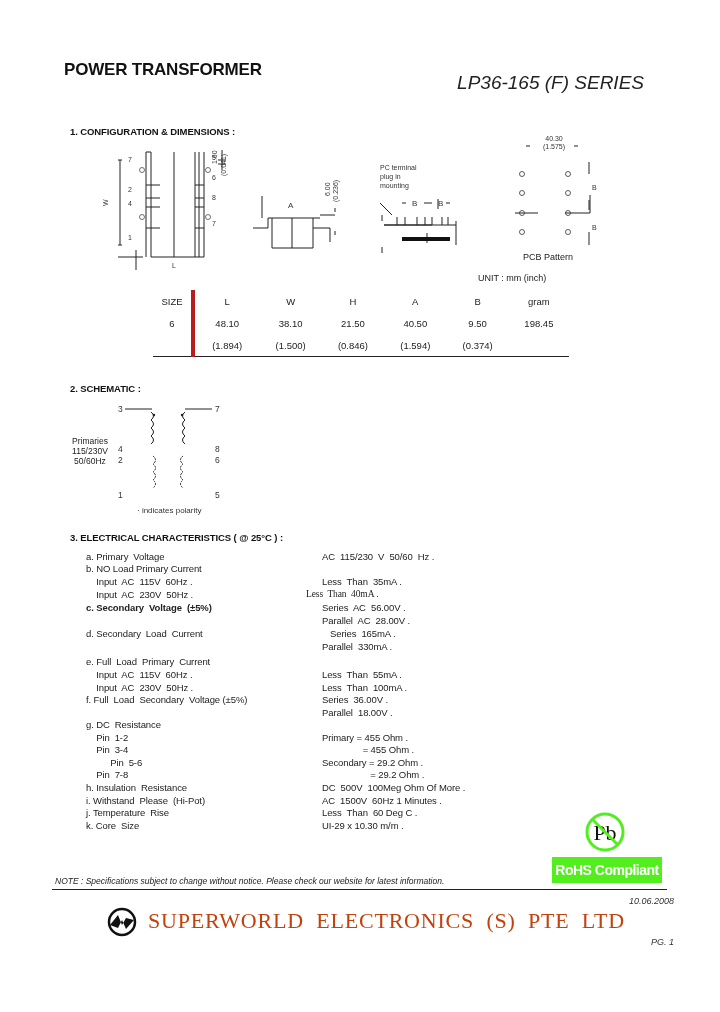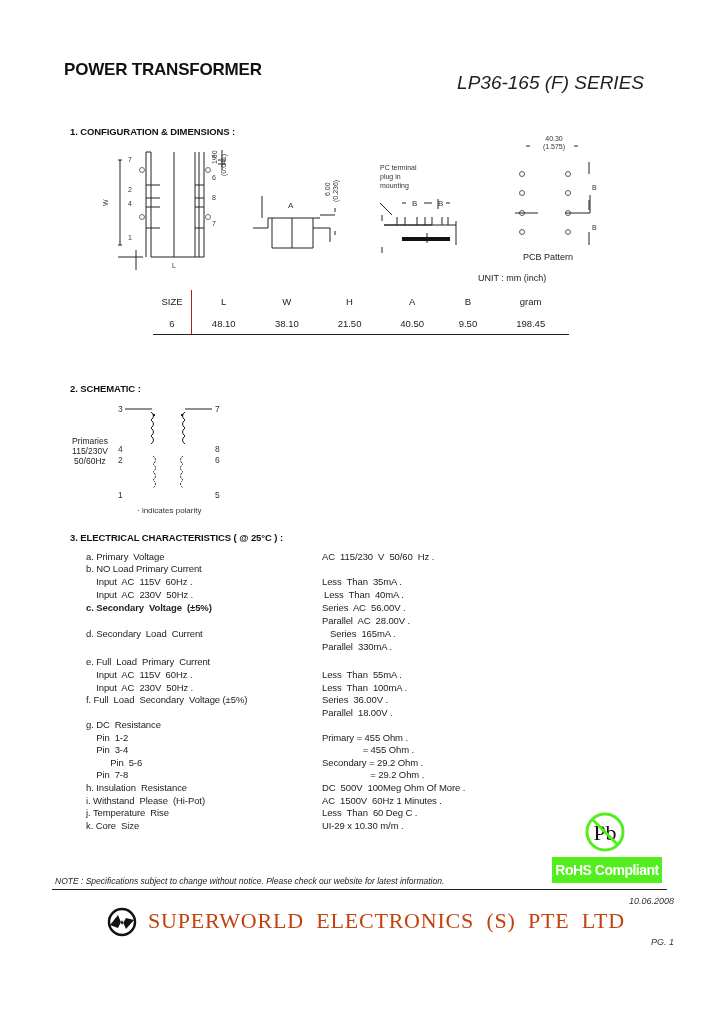--- a/index.html
+++ b/index.html
@@ -5,21 +5,21 @@
   html, body { margin:0; padding:0; background:#fff; }
   body { width:720px; height:1012px; position:relative; overflow:hidden; font-family:"Liberation Sans", sans-serif; color:#111; }
   .abs { position:absolute; }
   .title { left:64px; top:60px; font-size:17px; font-weight:bold; letter-spacing:-0.2px; }
   .series { right:76px; top:72px; font-size:19px; font-style:italic; color:#222; }
   .section { font-size:9.5px; font-weight:bold; letter-spacing:-0.1px; }
   .tiny { font-size:7px; color:#333; }
   .small { font-size:9px; color:#222; }
   .dim-table { left:153px; top:290px; width:416px; border-collapse:collapse; font-size:9.5px; color:#222; }
   .dim-table td { text-align:center; height:22px; padding:0; }
-  .dim-table td.size { border-right:1px solid #b91c1c; width:38px; }
+  .dim-table td.size { border-right:4px solid #b91c1c; width:38px; }
   .dim-table tr:last-child td { border-bottom:1px solid #222; }
   .ec-row { position:absolute; font-size:9.5px; color:#222; white-space:pre; letter-spacing:-0.1px; }
   .note { left:55px; top:876px; font-size:8.5px; font-style:italic; color:#222; }
   .rule { left:52px; top:889px; width:615px; height:1px; background:#222; }
   .date { right:46px; top:896px; font-size:9px; font-style:italic; color:#333; }
   .company { left:148px; top:908px; font-family:"Liberation Serif", serif; font-size:22px; letter-spacing:0.8px; color:#c2410c; word-spacing:6px; }
   .pg { right:46px; top:937px; font-size:9px; font-style:italic; color:#333; }
   .rohs-badge { left:552px; top:857px; width:110px; height:26px; background:#52ee1e; color:#fff; font-weight:bold; font-size:14px; text-align:center; line-height:26px; letter-spacing:-0.5px; }
   svg line, svg path, svg rect, svg circle { vector-effect:non-scaling-stroke; }
 </style>
@@ -183,20 +183,29 @@
   </tr>
   <tr>
     <td class="size">6</td>
     <td>48.10</td>
     <td>38.10</td>
     <td>21.50</td>
     <td>40.50</td>
     <td>9.50</td>
     <td>198.45</td>
   </tr>
+  <tr>
+    <td class="size"></td>
+    <td>(1.894)</td>
+    <td>(1.500)</td>
+    <td>(0.846)</td>
+    <td>(1.594)</td>
+    <td>(0.374)</td>
+    <td></td>
+  </tr>
 </tbody>
   </table>
 
 <div class="abs section" style="left:70px;top:383px;">2. SCHEMATIC :</div>
 <svg class="abs" style="left:115px;top:402px;" width="110" height="100">
   <g stroke="#222" stroke-width="1" fill="none">
     <line x1="10" y1="7" x2="37" y2="7"></line>
     <line x1="70" y1="7" x2="97" y2="7"></line>
     <path d="M36 10 q5 4 0 8 q5 4 0 8 q5 4 0 8 q5 4 0 8"></path>
     <path d="M70 10 q-5 4 0 8 q-5 4 0 8 q-5 4 0 8 q-5 4 0 8"></path>
@@ -228,21 +237,21 @@
 <div class="abs section" style="left:70px;top:532px;">3. ELECTRICAL CHARACTERISTICS ( @ 25°C ) :</div>
 
 <div id="ec-rows">
     <div class="ec-row" style="left: 86px; top: 551px;">a. Primary  Voltage</div>
     <div class="ec-row" style="left: 322px; top: 551px;">AC  115/230  V  50/60  Hz .</div>
     <div class="ec-row" style="left: 86px; top: 563px;">b. NO Load Primary Current</div>
     <div class="ec-row" style="left: 322px; top: 563px;"></div>
     <div class="ec-row" style="left: 86px; top: 576px;">    Input  AC  115V  60Hz .</div>
     <div class="ec-row" style="left: 322px; top: 576px;">Less  Than  35mA .</div>
     <div class="ec-row" style="left: 86px; top: 589px;">    Input  AC  230V  50Hz .</div>
-    <div class="ec-row" style="left: 324px; top: 589px;">Less  Than  40mA .</div>
+    <div class="ec-row" style="left: 306px; top: 589px; font-family: Liberation Serif, serif;">Less  Than  40mA .</div>
     <div class="ec-row" style="left: 86px; top: 602px; font-weight: bold;">c. Secondary  Voltage  (±5%)</div>
     <div class="ec-row" style="left: 322px; top: 602px;">Series  AC  56.00V .</div>
     <div class="ec-row" style="left: 86px; top: 615px;"></div>
     <div class="ec-row" style="left: 322px; top: 615px;">Parallel  AC  28.00V .</div>
     <div class="ec-row" style="left: 86px; top: 628px;">d. Secondary  Load  Current</div>
     <div class="ec-row" style="left: 322px; top: 628px; margin-left: 8px;">Series  165mA .</div>
     <div class="ec-row" style="left: 86px; top: 641px;"></div>
     <div class="ec-row" style="left: 322px; top: 641px;">Parallel  330mA .</div>
     <div class="ec-row" style="left: 86px; top: 656px;">e. Full  Load  Primary  Current</div>
     <div class="ec-row" style="left: 322px; top: 656px;"></div>

